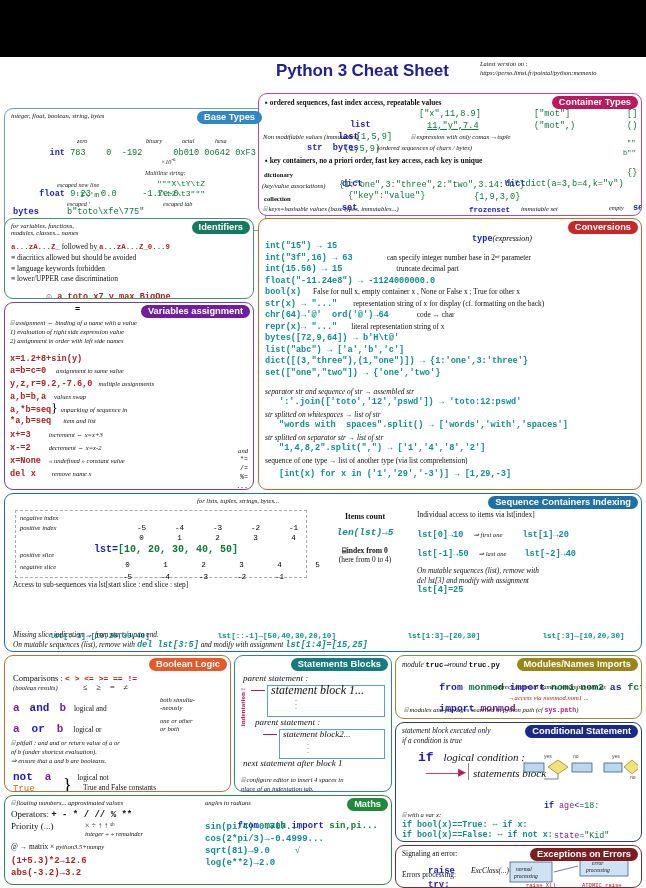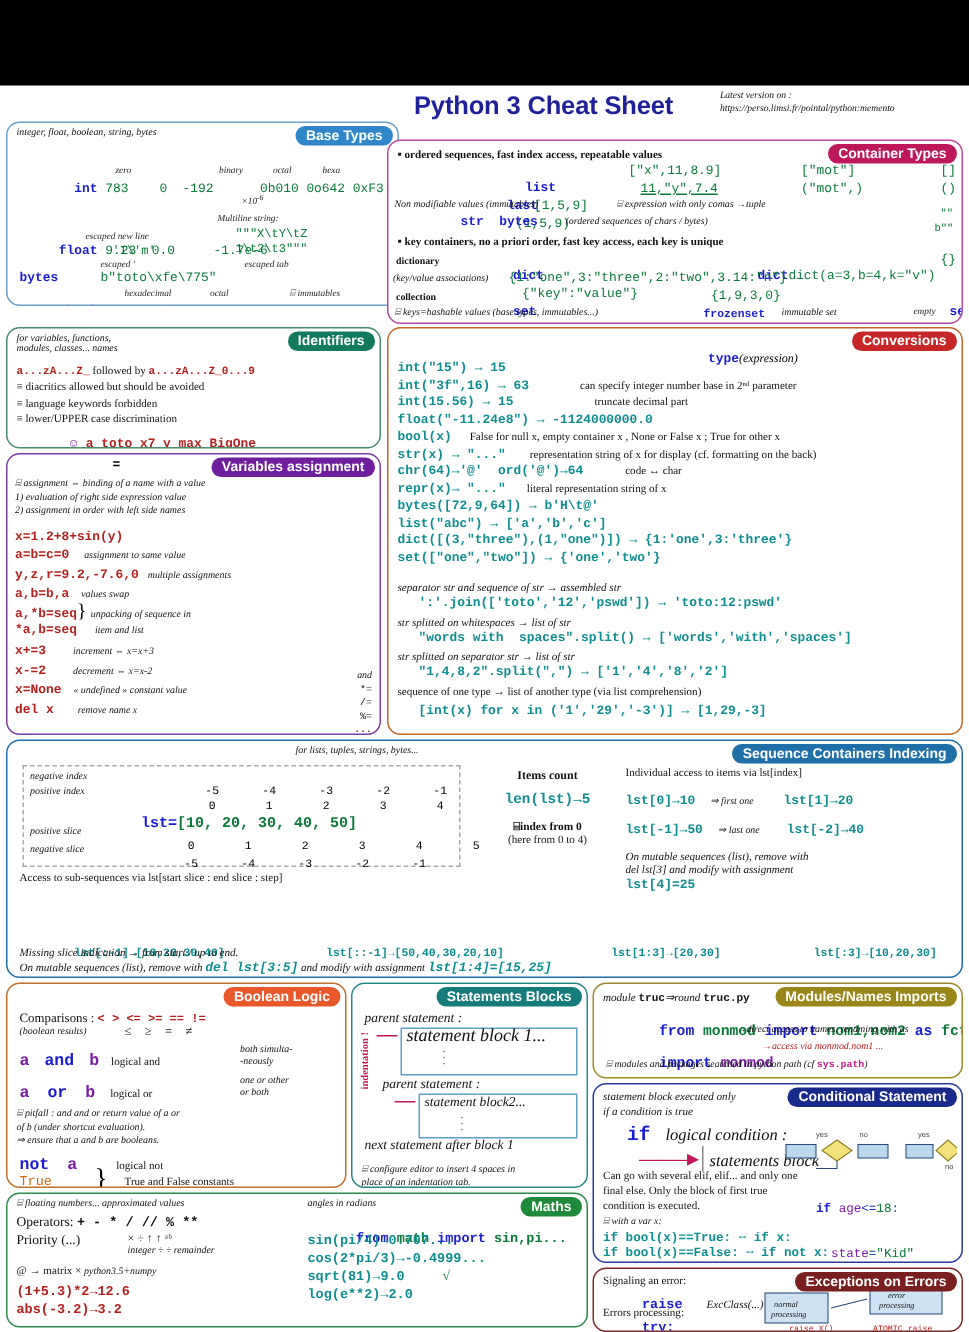--- a/index.html
+++ b/index.html
@@ -46,21 +46,21 @@
   <div class="topbar"></div>
 
   <div class="hdr">
     <div class="title">Python 3 Cheat Sheet</div>
     <div class="latest">
       <div>Latest version on :</div>
       <div>https://perso.limsi.fr/pointal/python:memento</div>
     </div>
   </div>
 
-  <div class="box" style="left:4px;top:81px;width:262px;height:123px;border-color:#6a9ec9;">
+  <div class="box" style="left:4px;top:108px;width:262px;height:123px;border-color:#6a9ec9;">
     <div class="tag" style="background:#2f86c8;right:3px;top:2px;">Base Types</div>
     <div class="abs sub" style="left:6px;top:3px;">integer, float, boolean, string, bytes</div>
 
     <div class="abs code" style="left:8px;top:16px;">
       <div><span class="kw b" style="display:inline-block;width:52px;text-align:right;">int</span> <span class="g">783    0  -192      0b010 0o642 0xF3</span></div>
       <div style="margin-top:7px;"><span class="kw b" style="display:inline-block;width:52px;text-align:right;">float</span> <span class="g">9.23  0.0     -1.7e-6</span></div>
       <div style="margin-top:6px;"><span class="kw b" style="display:inline-block;width:52px;text-align:right;">bool</span> <span class="o">True  False</span></div>
       
     </div>
 
@@ -254,21 +254,21 @@
       <div class="abs codeS" style="left:56px;top:39px;">
         <span style="display:inline-block;width:38px;text-align:center;">0</span><span style="display:inline-block;width:38px;text-align:center;">1</span><span style="display:inline-block;width:38px;text-align:center;">2</span><span style="display:inline-block;width:38px;text-align:center;">3</span><span style="display:inline-block;width:38px;text-align:center;">4</span><span style="display:inline-block;width:38px;text-align:center;">5</span>
       </div>
       <div class="abs codeS" style="left:56px;top:51px;">
         <span style="display:inline-block;width:38px;text-align:center;">-5</span><span style="display:inline-block;width:38px;text-align:center;">-4</span><span style="display:inline-block;width:38px;text-align:center;">-3</span><span style="display:inline-block;width:38px;text-align:center;">-2</span><span style="display:inline-block;width:38px;text-align:center;">-1</span>
       </div>
     </div>
 
     <div class="abs" style="left:305px;top:18px;width:110px;">
       <div class="txt b" style="text-align:center;font-size:8px;">Items count</div>
-      <div class="code t b" style="text-align:center;font-size:9.5px;margin-top:5px;">len(lst)→5</div>
+      <div class="code t b" style="text-align:center;font-size:9.5px;margin-top:5px;font-style:italic;">len(lst)→5</div>
       <div class="txt b" style="text-align:center;margin-top:8px;font-size:7.6px;">⌸index from 0</div>
       <div class="txt" style="text-align:center;font-size:7.4px;">(here from 0 to 4)</div>
     </div>
 
     <div class="abs" style="left:412px;top:16px;width:222px;">
       <div class="txt">Individual access to items via lst[index]</div>
       <div style="margin-top:3px;">
         <span class="code t b">lst[0]→10</span>
         <span class="sub" style="margin-left:6px;">⇒ first one</span>
         <span class="code t b" style="margin-left:16px;">lst[1]→20</span>
@@ -413,25 +413,20 @@
       <rect x="54" y="20" width="20" height="9" fill="#bcd8ef" stroke="#2a4a7a" stroke-width="0.7"></rect>
       <path d="M40,31 L40,36 L26,36" stroke="#2a4a7a" stroke-width="0.7" fill="none"></path>
       <text x="26" y="15" font-size="5" fill="#444" font-family="Liberation Sans">yes</text>
       <text x="55" y="15" font-size="5" fill="#444" font-family="Liberation Sans">no</text>
       <rect x="86" y="20" width="18" height="9" fill="#bcd8ef" stroke="#2a4a7a" stroke-width="0.7"></rect>
       <polygon points="114,17 122,24 114,31 106,24" fill="#f2e27a" stroke="#8a7a1a" stroke-width="0.7"></polygon>
       <text x="94" y="15" font-size="5" fill="#444" font-family="Liberation Sans">yes</text>
       <text x="112" y="36" font-size="5" fill="#444" font-family="Liberation Sans">no</text>
     </svg>
 
-    <div class="abs txt" style="left:6px;top:56px;line-height:10px;width:160px;">
-      <div>Can go with several elif, elif... and only one</div>
-      <div>final else. Only the block of first true</div>
-      <div>condition is executed.</div>
-    </div>
     <div class="abs sub" style="left:6px;top:88px;">⌸ with a var x:</div>
     <div class="abs code t b" style="left:6px;top:97px;font-size:8.4px;">if bool(x)==True: ⇔ if x:</div>
     <div class="abs code t b" style="left:6px;top:107px;font-size:8.4px;">if bool(x)==False: ⇔ if not x:</div>
 
     <div class="abs code" style="left:148px;top:58px;font-size:8.4px;line-height:10px;color:#1b4fa8;">
       <div><span class="kw b">if</span> <span class="v">age</span><span class="kw">&lt;=</span><span class="g">18</span>:</div>
       <div>&nbsp;&nbsp;<span class="v">state</span>=<span class="g">"Kid"</span></div>
       
       
       

